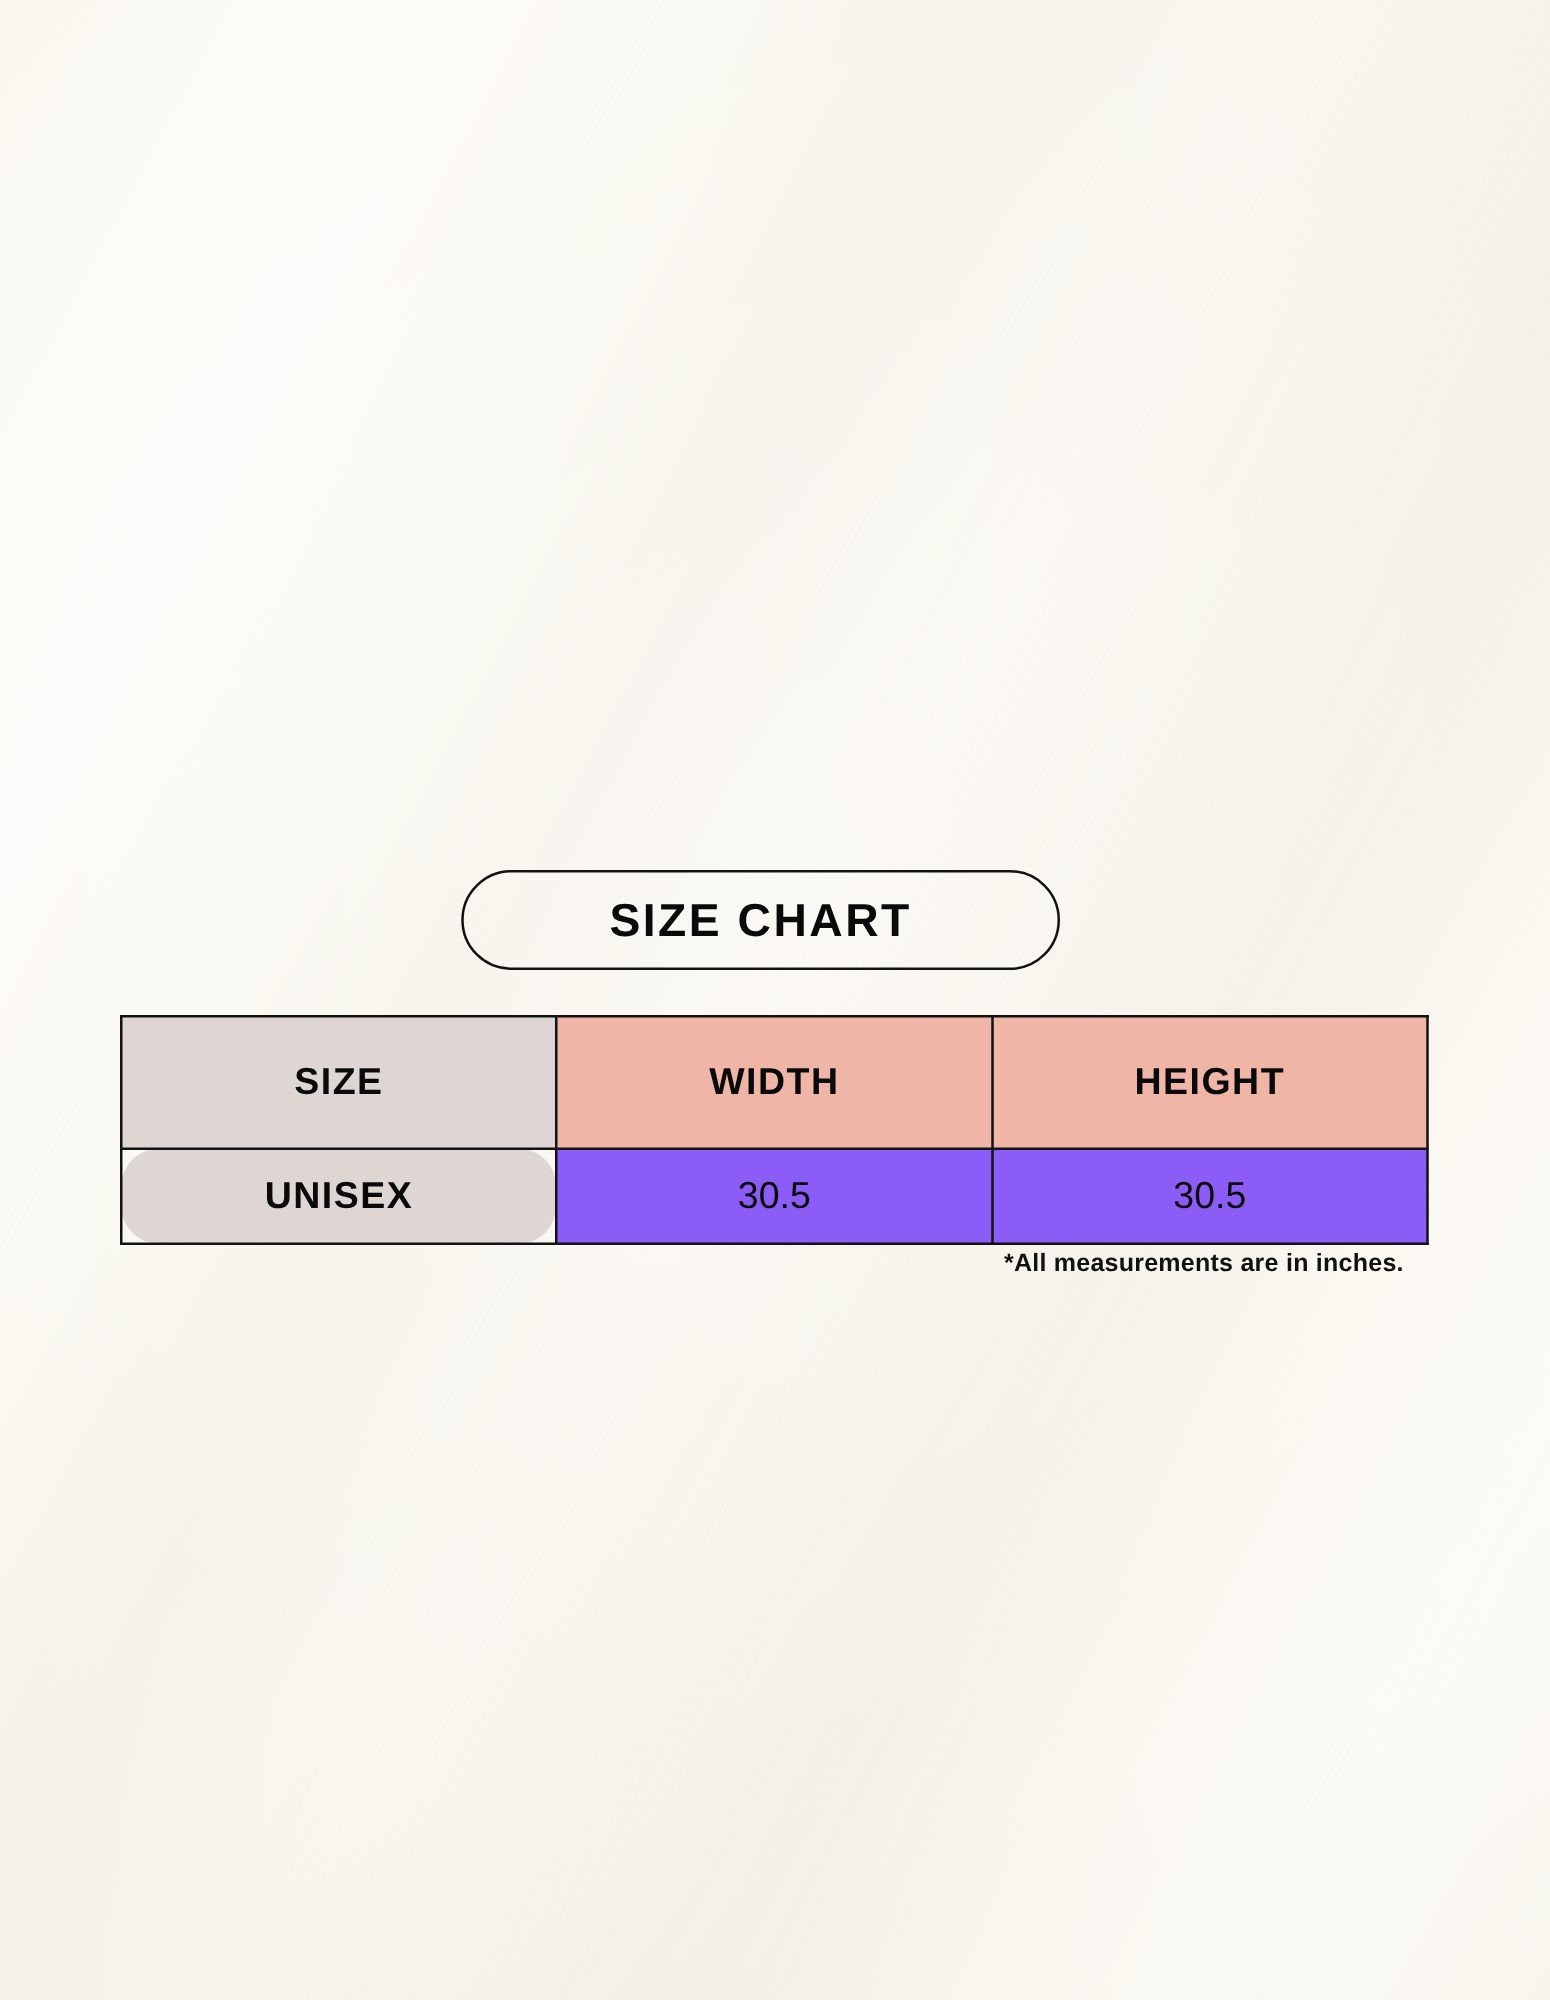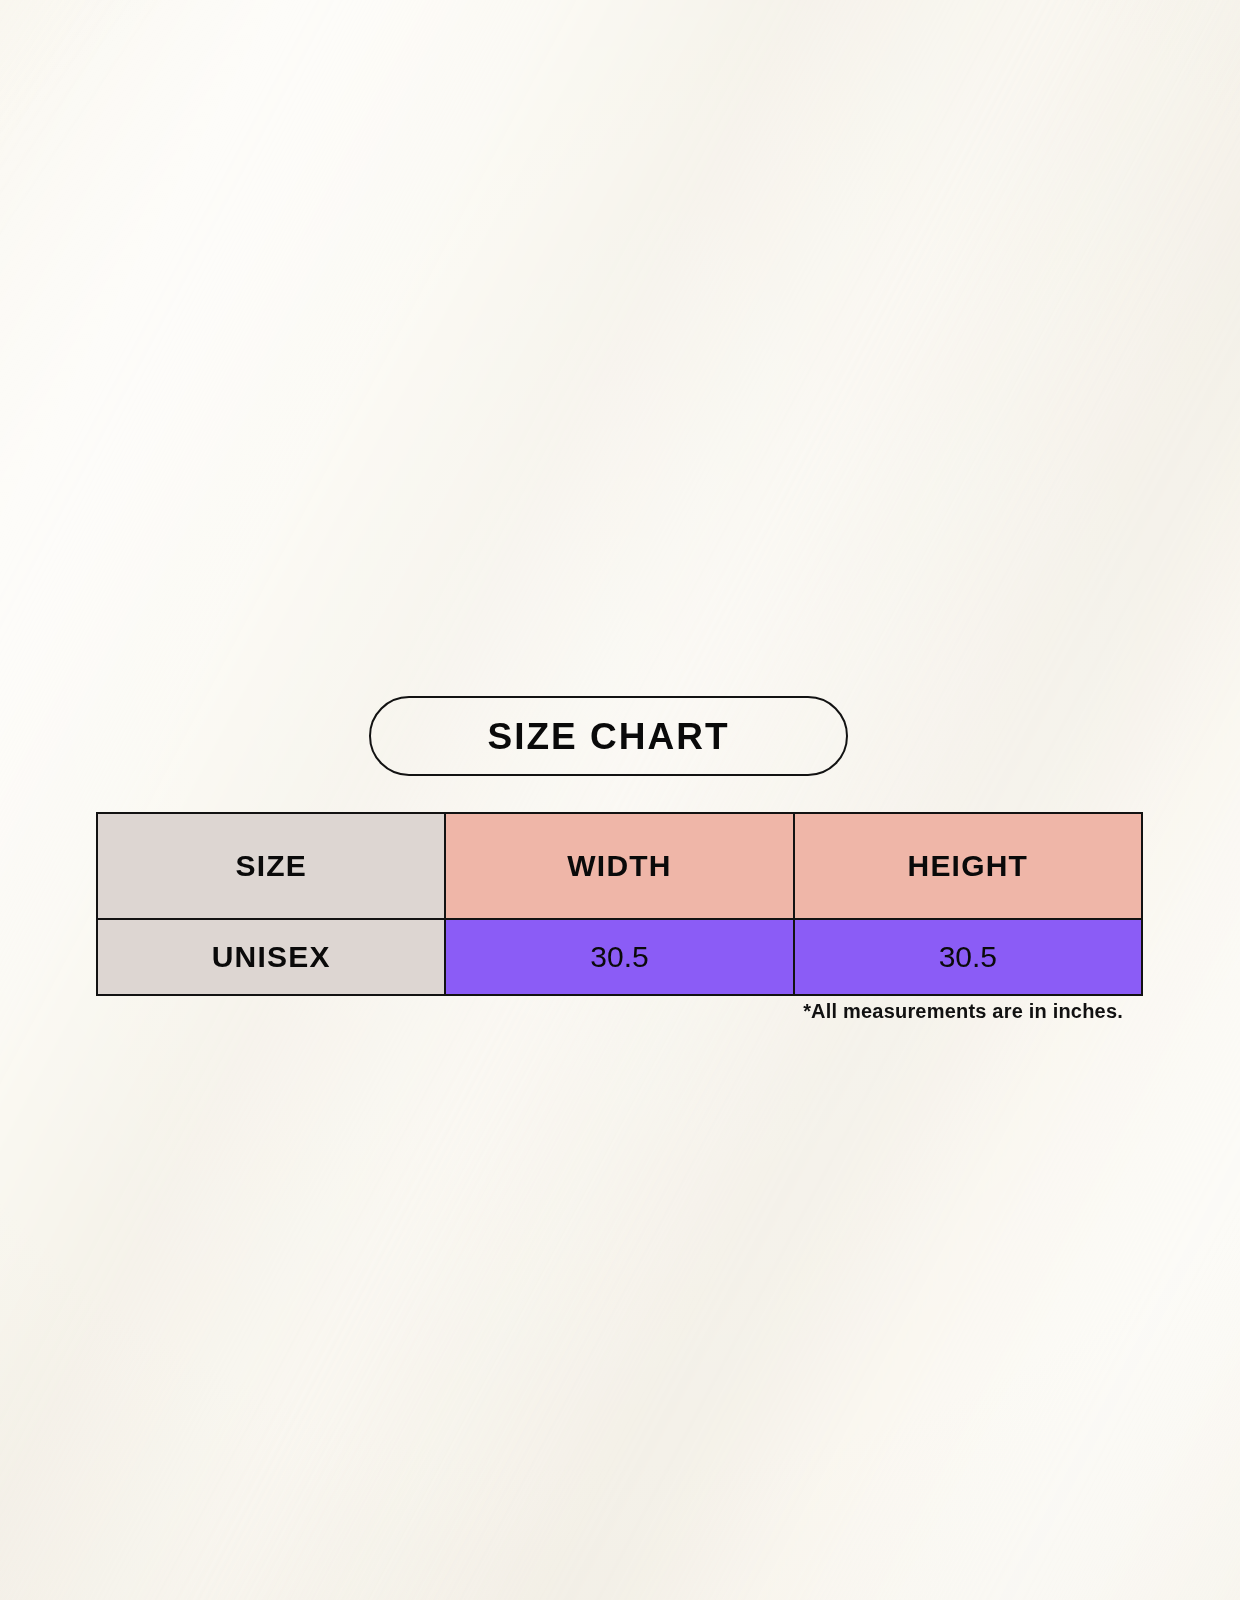--- a/index.html
+++ b/index.html
@@ -134,21 +134,21 @@
     font-size: 30px;
     font-weight: 700;
     letter-spacing: 1.2px;
   }
   table#size-table tbody td {
     height: 74px;
     font-size: 30px;
   }
   th.col-size   { background: #ddd6d2; }
   th.col-metric { background: #efb6a8; }
-  td.cell-size  { background: #ddd6d2; font-weight: 700; letter-spacing: 1.2px; }
+  td.cell-size  { background: #ddd6d2; font-weight: 700; letter-spacing: 1.2px; border-radius: 30px; }
   td.cell-value { background: #8b5cf6; font-weight: 400; }
 
   #measurement-note {
     position: absolute;
     left: 96px;
     top: 1000px;
     width: 1027px;
     text-align: right;
     font-size: 20px;
     font-weight: 700;

